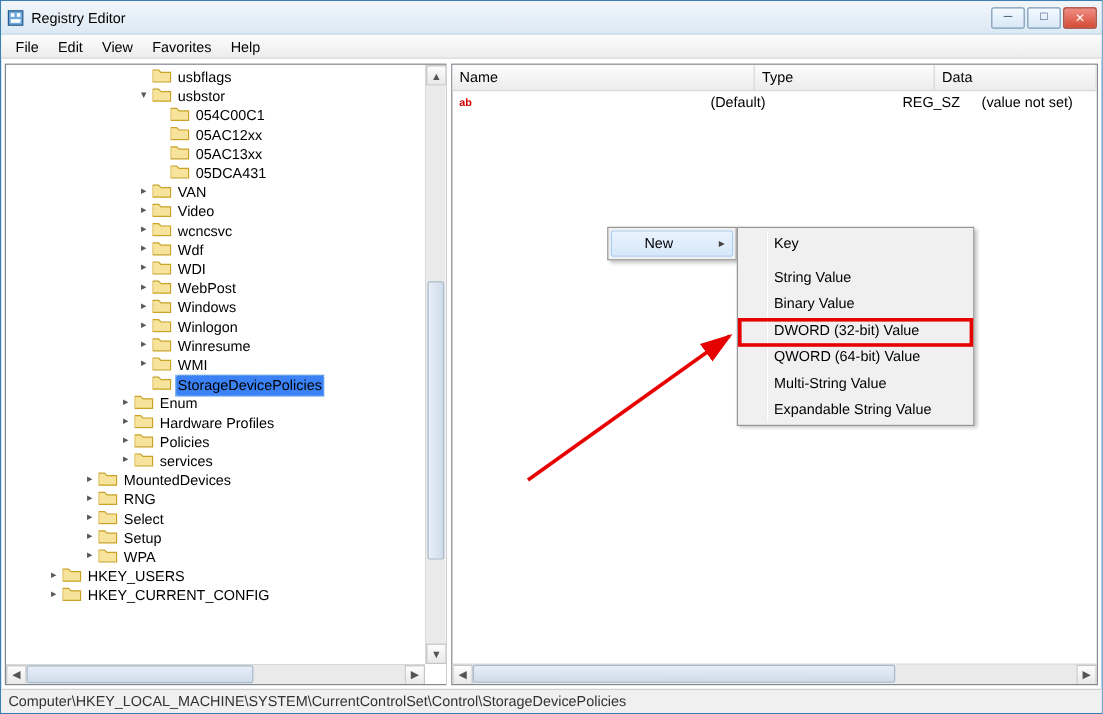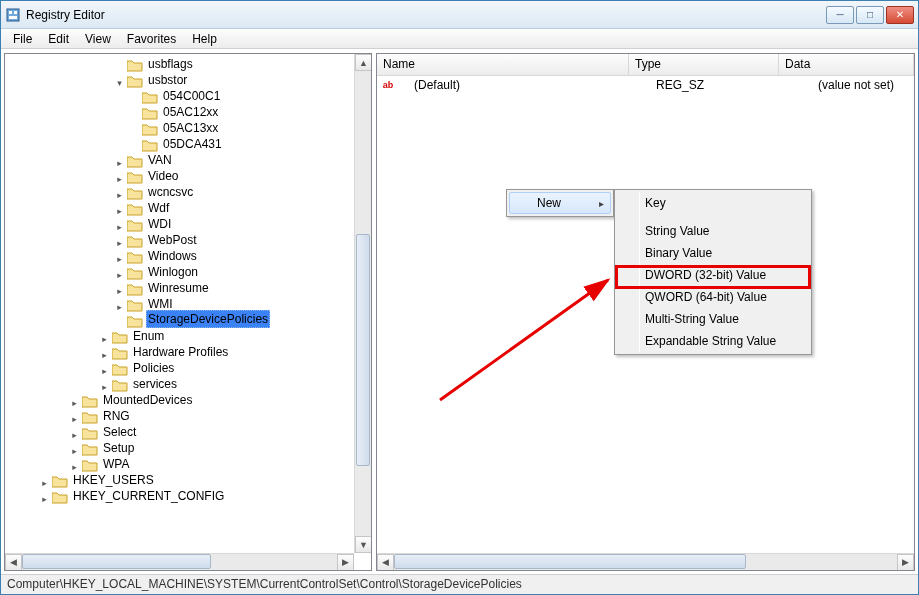--- a/index.html
+++ b/index.html
@@ -17,32 +17,32 @@
 .menubar { height: 20px; background: linear-gradient(#fdfdfd,#ececec); border-bottom: 1px solid #d0d0d0; display: flex; align-items: center; padding: 0 4px; }
 .menubar .mitem { padding: 2px 8px; cursor: default; }
 
 .content { flex: 1; display: flex; border-top: 1px solid #fff; overflow: hidden; }
 
 .treepane { width: 368px; border: 1px solid #828790; margin: 3px 0 3px 3px; background: #fff; overflow: auto; position: relative; }
 .splitter { width: 4px; cursor: ew-resize; }
 .listpane { flex: 1; border: 1px solid #828790; margin: 3px 3px 3px 0; background: #fff; display: flex; flex-direction: column; position: relative; overflow:hidden;}
 
 .tree { padding: 2px 0 2px 4px; white-space: nowrap; }
-.tree-node { display: flex; align-items: flex-end; height: 16px; line-height:16px; }
+.tree-node { display: flex; align-items: flex-start; height: 16px; line-height:16px; }
 .twisty { width: 11px; height: 11px; display:inline-flex; align-items:center; justify-content:center; margin-right:2px; color:#595959; font-size:9px;}
 .folder-icon { width: 16px; height: 13px; margin-right: 3px; display:inline-block;}
 .node-label { padding: 0 2px; }
 .node-label.selected { background: #3b82f6; border: 1px dotted #89b6e5; padding:0 1px;}
 
 .listhdr { height: 22px; background: linear-gradient(#fdfdfd,#ececec); border-bottom: 1px solid #d8d8d8; display: flex; }
 .hcol { border-right: 1px solid #d8d8d8; padding: 3px 6px; color:#000;}
 .listbody { flex:1; position: relative; overflow: hidden; }
 .row { display: flex; height: 18px; align-items: center; gap: 12px; }
 .row .ricon { width: 16px; height:16px; margin: 0 3px; display:flex; align-items:center; justify-content:center; font-size:9px; color:#d40000; font-weight:bold;}
-.rcol { padding: 0 3px; }
+.rcol { padding: 0 3px; text-align: right; }
 
 .statusbar { height: 20px; background: #f0f0f0; border-top: 1px solid #d0d0d0; padding: 2px 6px; color:#333;}
 
 .ctxmenu { position: absolute; background:#f0f0f0; border:1px solid #979797; box-shadow: 2px 2px 3px rgba(0,0,0,0.25); padding:2px; }
 .ctxitem { height: 22px; display:flex; align-items:center; padding: 0 30px 0 28px; position:relative;}
 .ctxitem.hover { background: linear-gradient(#eaf3fd,#d7e8fb); border:1px solid #aecff7; border-radius:2px; padding:0 22px 0 27px;}
 .ctxmenu .gutter { position:absolute; left:24px; top:2px; bottom:2px; width:1px; background:#c5c5c5; border-right:1px solid #fff;}
 .submark::after { content:"▸"; position:absolute; right:6px; font-size:10px; color:#444;}
 
 .newmenu { left: 506px; top: 189px; width: 108px; }

